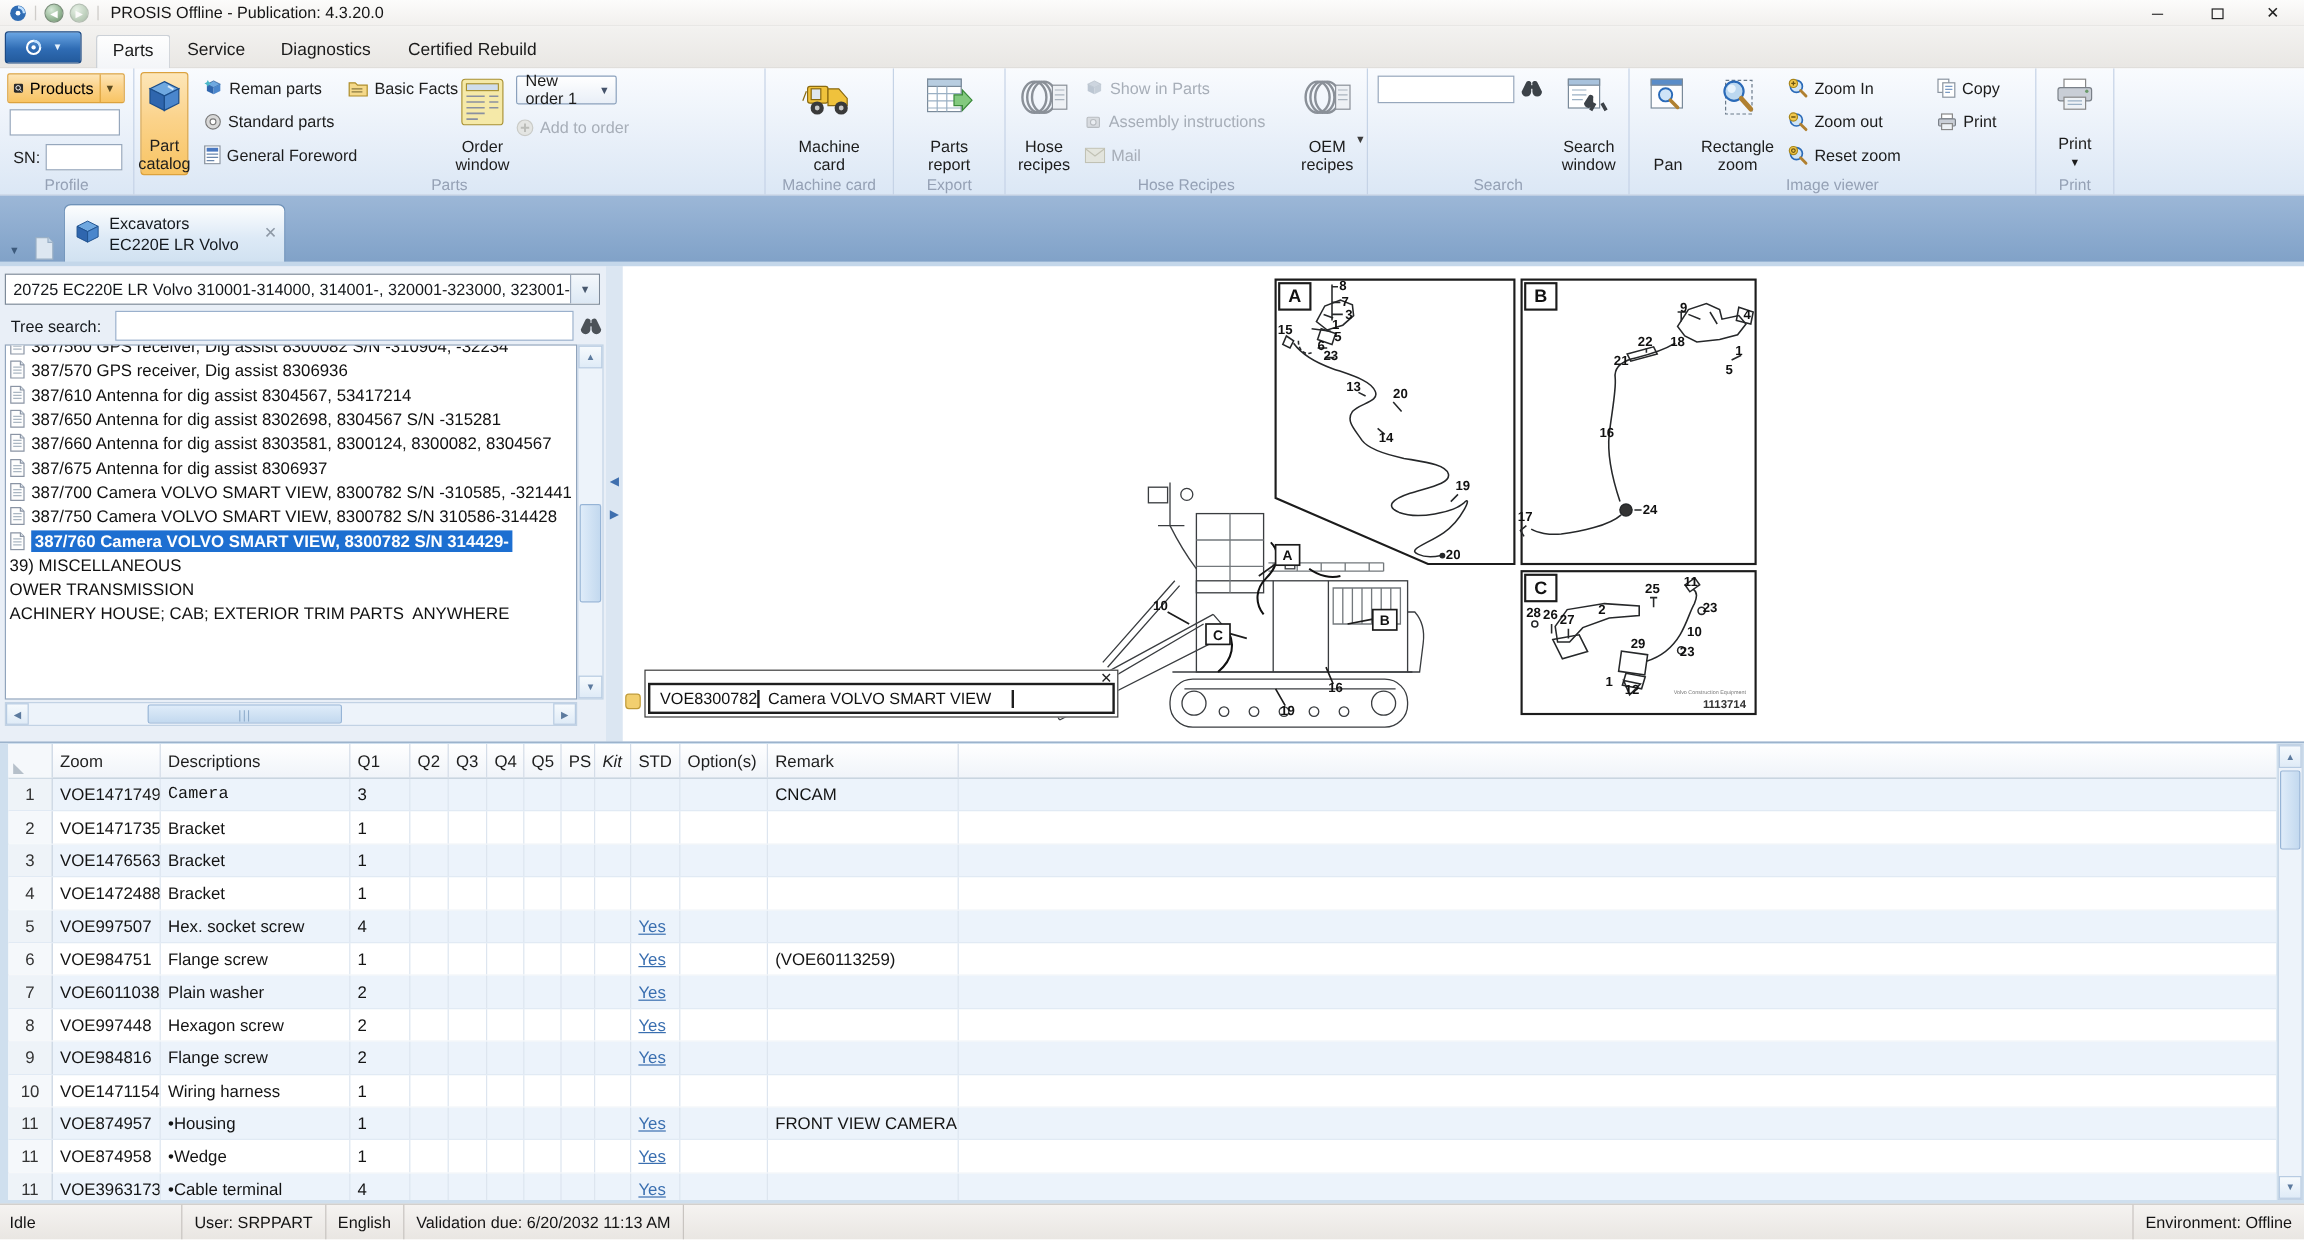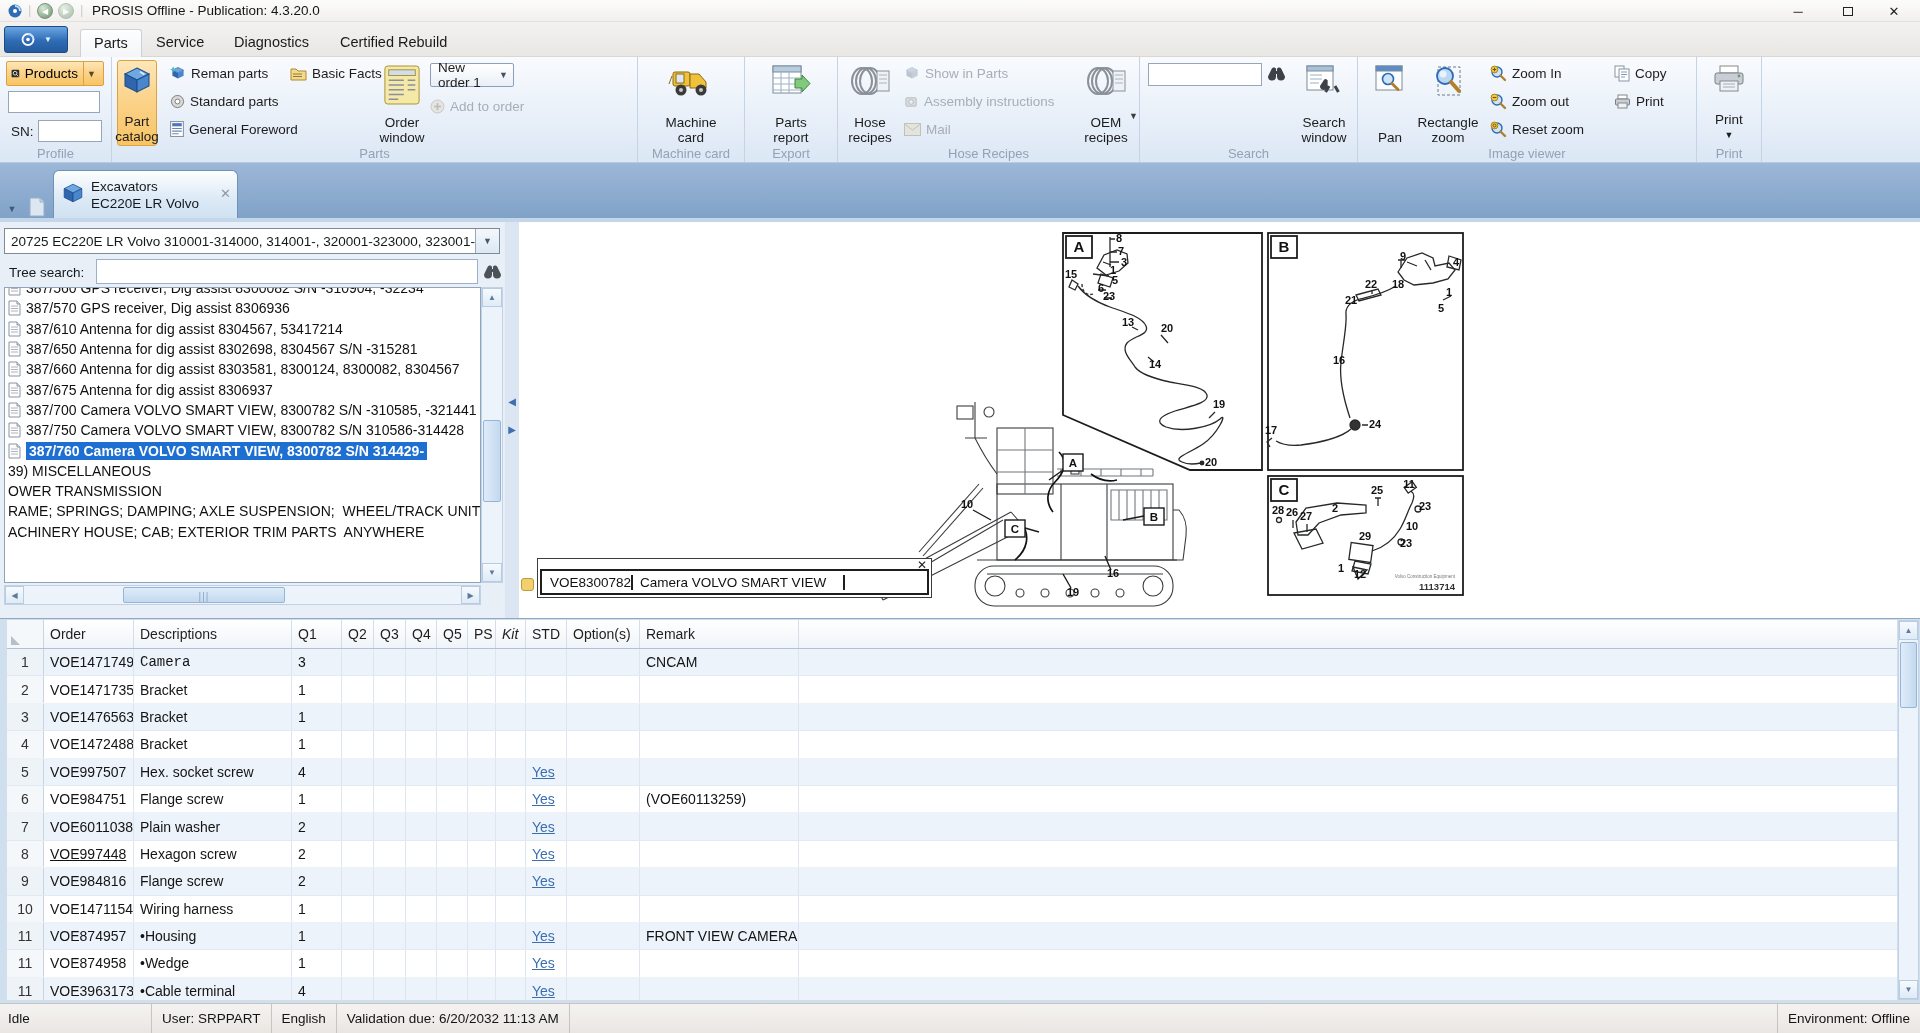--- a/index.html
+++ b/index.html
@@ -519,23 +519,20 @@
               <path d="M9,1 v3 h3" fill="#dce4ec" stroke="#8a94a4"></path>
               <path d="M3,6 h7 M3,8.5 h7 M3,11 h7" stroke="#aab6c2" fill="none"></path>
             </svg>
             <span class="txt">387/760 Camera VOLVO SMART VIEW, 8300782 S/N 314429-</span>
           </div>
           <div class="trow">
             <span class="txt">39) MISCELLANEOUS</span>
           </div>
           <div class="trow">
             <span class="txt">OWER TRANSMISSION</span>
-          </div>
-          <div class="trow">
-            <span class="txt">RAME; SPRINGS; DAMPING; AXLE SUSPENSION;  WHEEL/TRACK UNIT</span>
           </div>
           <div class="trow">
             <span class="txt">ACHINERY HOUSE; CAB; EXTERIOR TRIM PARTS  ANYWHERE</span>
           </div>
         </div>
 
       <div class="sbtrack" style="left:481px;top:65px;width:22px;height:296px">
         <div class="sbarrow" style="left:0;top:0;width:20px;height:19px">▲</div>
         <div class="sbthumb" style="left:1px;top:132px;width:18px;height:82px"></div>
         <div class="sbarrow" style="left:0;bottom:0;width:20px;height:19px">▼</div>
@@ -714,21 +711,21 @@
       </div>
     </div>
   </div>
 
   <div id="grid">
     <div id="gridinner">
         <div class="ghead">
           <div class="cell numcell">
             <span class="tri"></span>
           </div>
-          <div class="cell" style="flex: 0 0 90px;">Order</div>
+          <div class="cell" style="flex: 0 0 90px;">Zoom</div>
           <div class="cell" style="flex: 0 0 158px;">Descriptions</div>
           <div class="cell" style="flex: 0 0 50px;">Q1</div>
           <div class="cell" style="flex: 0 0 32px;">Q2</div>
           <div class="cell" style="flex: 0 0 32px;">Q3</div>
           <div class="cell" style="flex: 0 0 31px;">Q4</div>
           <div class="cell" style="flex: 0 0 31px;">Q5</div>
           <div class="cell" style="flex: 0 0 28px;">PS</div>
           <div class="cell" style="flex: 0 0 30px; font-style: italic;">Kit</div>
           <div class="cell" style="flex: 0 0 41px;">STD</div>
           <div class="cell" style="flex: 0 0 73px;">Option(s)</div>
@@ -848,21 +845,21 @@
           <div class="cell" style="flex: 0 0 30px;"></div>
           <div class="cell" style="flex: 0 0 41px;">
             <span class="yeslink">Yes</span>
           </div>
           <div class="cell" style="flex: 0 0 73px;"></div>
           <div class="cell" style="flex: 0 0 159px;"></div>
           <div class="cell fill"></div>
         </div>
         <div class="grow">
           <div class="cell numcell">8</div>
-          <div class="cell" style="flex: 0 0 90px; text-decoration: underline;">VOE997448</div>
+          <div class="cell" style="flex: 0 0 90px;">VOE997448</div>
           <div class="cell" style="flex: 0 0 158px;">Hexagon screw</div>
           <div class="cell" style="flex: 0 0 50px;">2</div>
           <div class="cell" style="flex: 0 0 32px;"></div>
           <div class="cell" style="flex: 0 0 32px;"></div>
           <div class="cell" style="flex: 0 0 31px;"></div>
           <div class="cell" style="flex: 0 0 31px;"></div>
           <div class="cell" style="flex: 0 0 28px;"></div>
           <div class="cell" style="flex: 0 0 30px;"></div>
           <div class="cell" style="flex: 0 0 41px;">
             <span class="yeslink">Yes</span>

